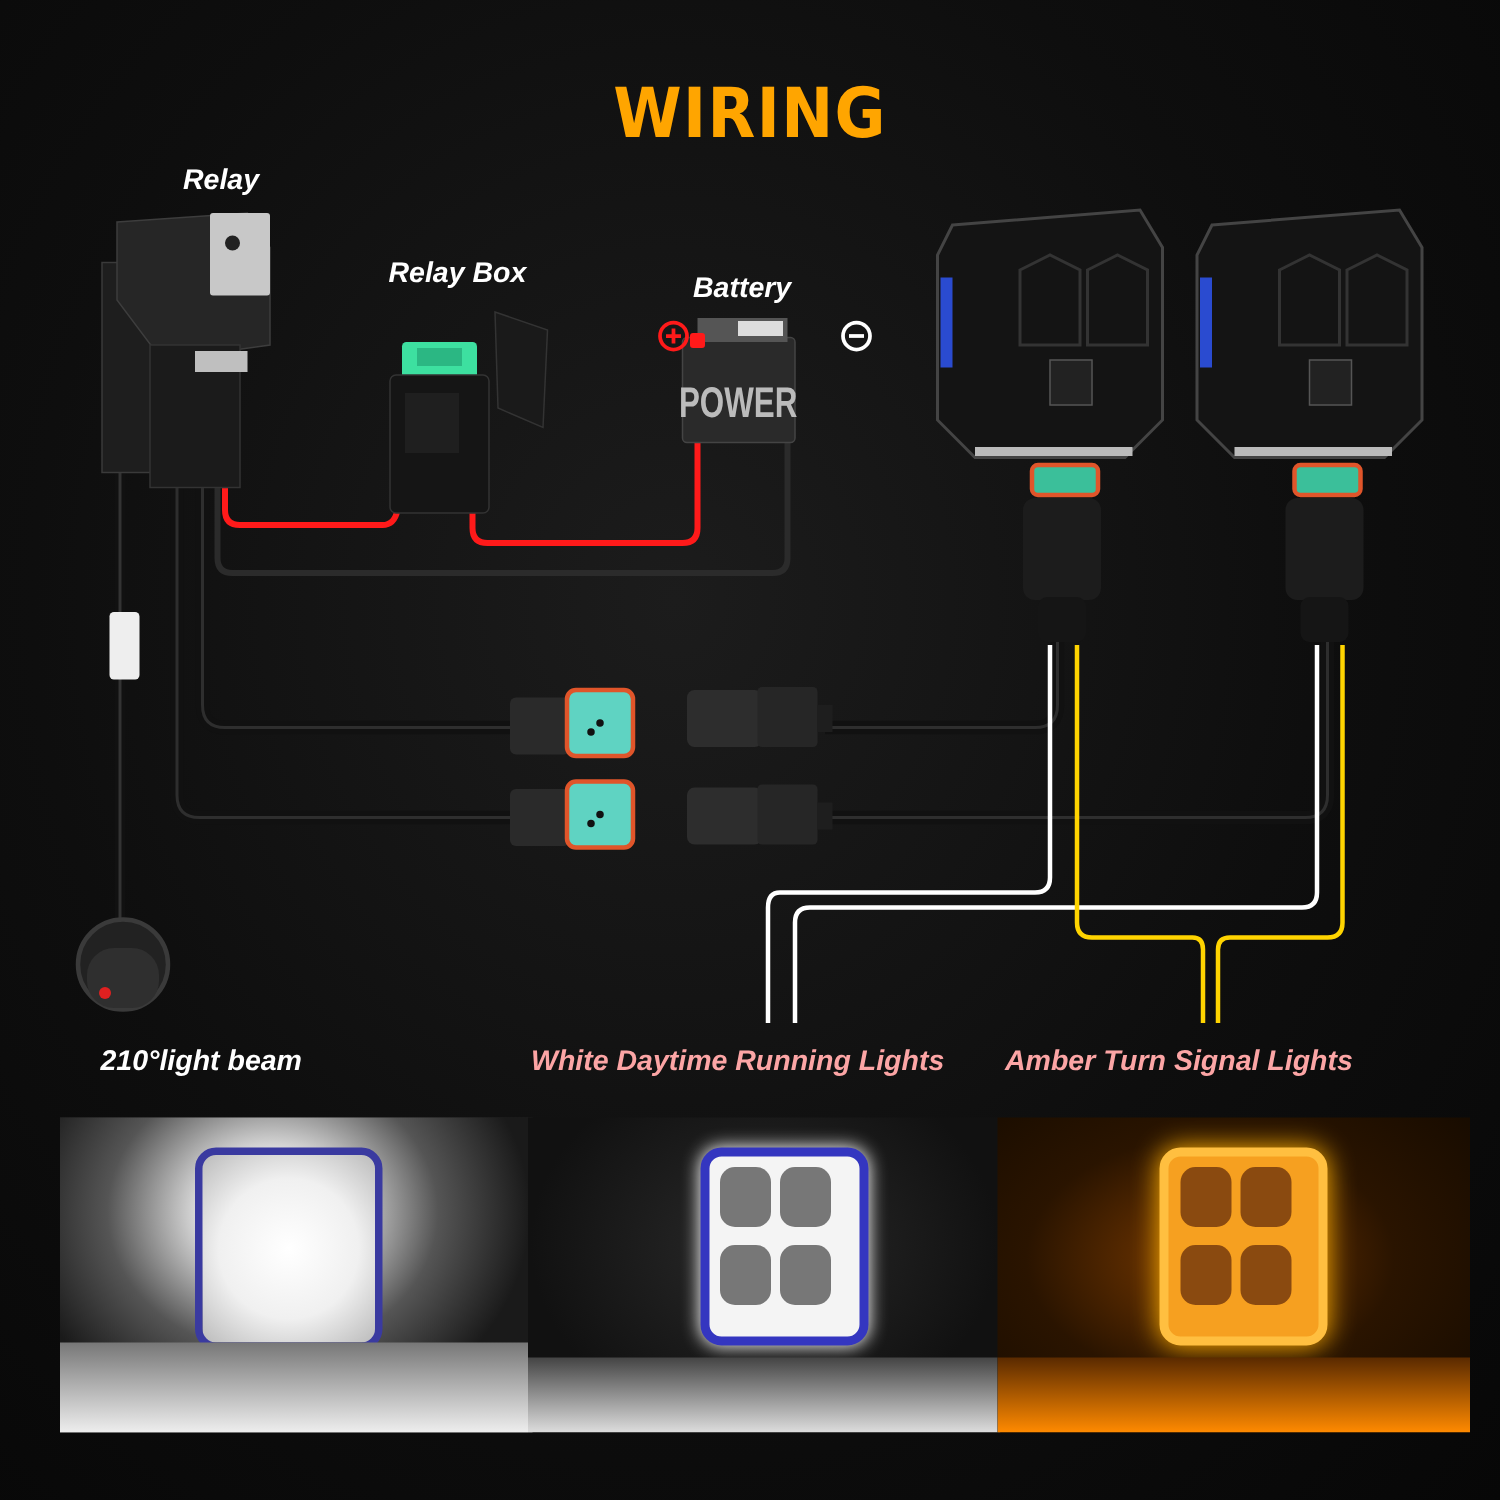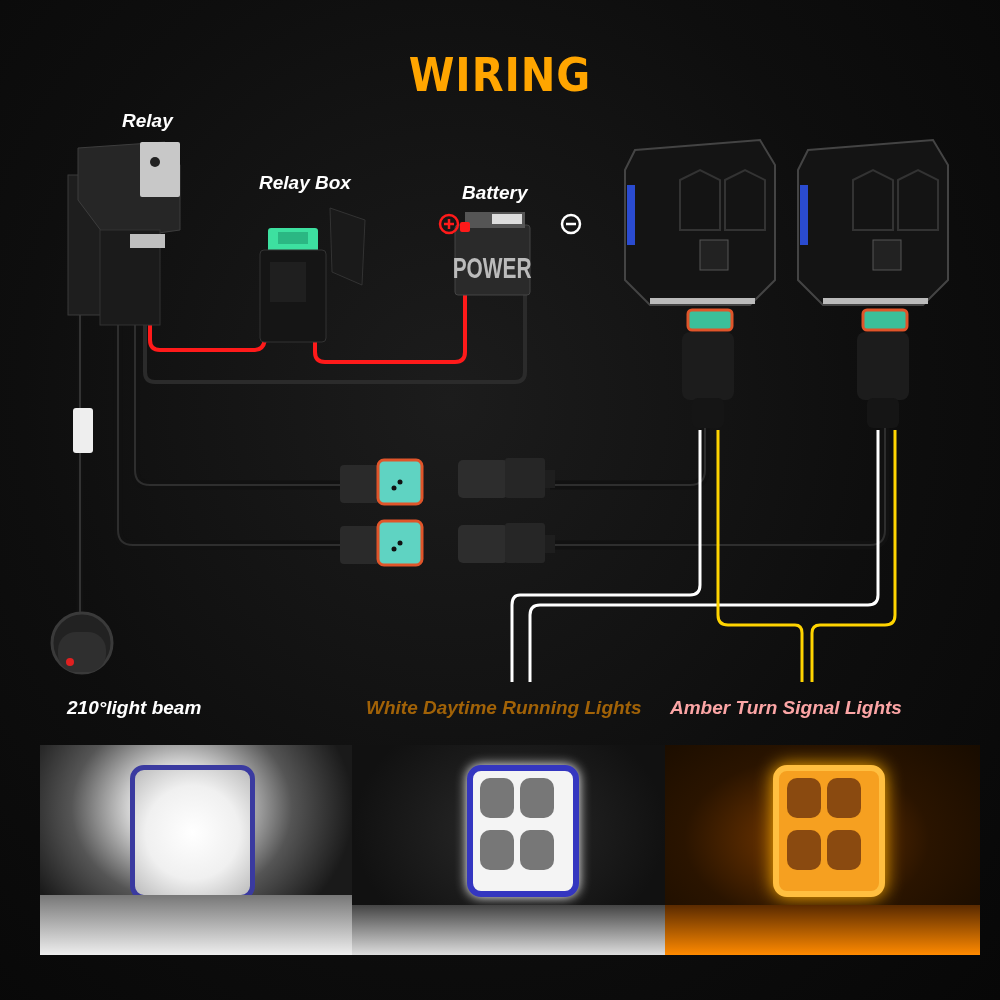--- a/index.html
+++ b/index.html
@@ -133,21 +133,21 @@
     <rect x="857" y="332" width="52" height="68" fill="#1c1c1c" rx="8"></rect>
     <rect x="867" y="398" width="32" height="30" fill="#151515" rx="6"></rect>
   </g>
 </svg>
 
 <div class="lbl" style="left:122px;top:110px;">Relay</div>
 <div class="lbl" style="left:259px;top:172px;">Relay Box</div>
 <div class="lbl" style="left:462px;top:182px;">Battery</div>
 
 <div class="cap" style="left:45px;color:#fff;margin-left:22px;">210°light beam</div>
-<div class="cap" style="left:366px;color:#a16207;">White Daytime Running Lights</div>
+<div class="cap" style="left:354px;color:#fca5a5;">White Daytime Running Lights</div>
 <div class="cap" style="left:670px;color:#fca5a5;">Amber Turn Signal Lights</div>
 
 <div class="photo" style="left:40px;background:radial-gradient(ellipse at 45% 30%,#ffffff 0%,#dcdcdc 20%,#555 45%,#1a1a1a 70%),linear-gradient(#222,#ddd);">
   <div class="pm" style="left:90px;top:20px;width:115px;height:125px;border:5px solid #3a3aa0;border-radius:14px;background:radial-gradient(circle,#fff 0%,#f0f0f0 55%,#bbb 100%);"></div>
   <div class="pm" style="left:0;top:150px;width:315px;height:60px;background:linear-gradient(#777,#eee);"></div>
 </div>
 <div class="photo" style="left:352px;background:radial-gradient(ellipse at 50% 40%,#2a2a2a 0%,#111 70%);">
   <div class="pm" style="left:115px;top:20px;width:100px;height:120px;border:6px solid #3436c0;border-radius:14px;background:#f4f4f4;box-shadow:0 0 12px #fff;"></div>
   <div class="pm" style="left:128px;top:33px;width:34px;height:40px;background:#777;border-radius:10px;"></div>
   <div class="pm" style="left:168px;top:33px;width:34px;height:40px;background:#777;border-radius:10px;"></div>

